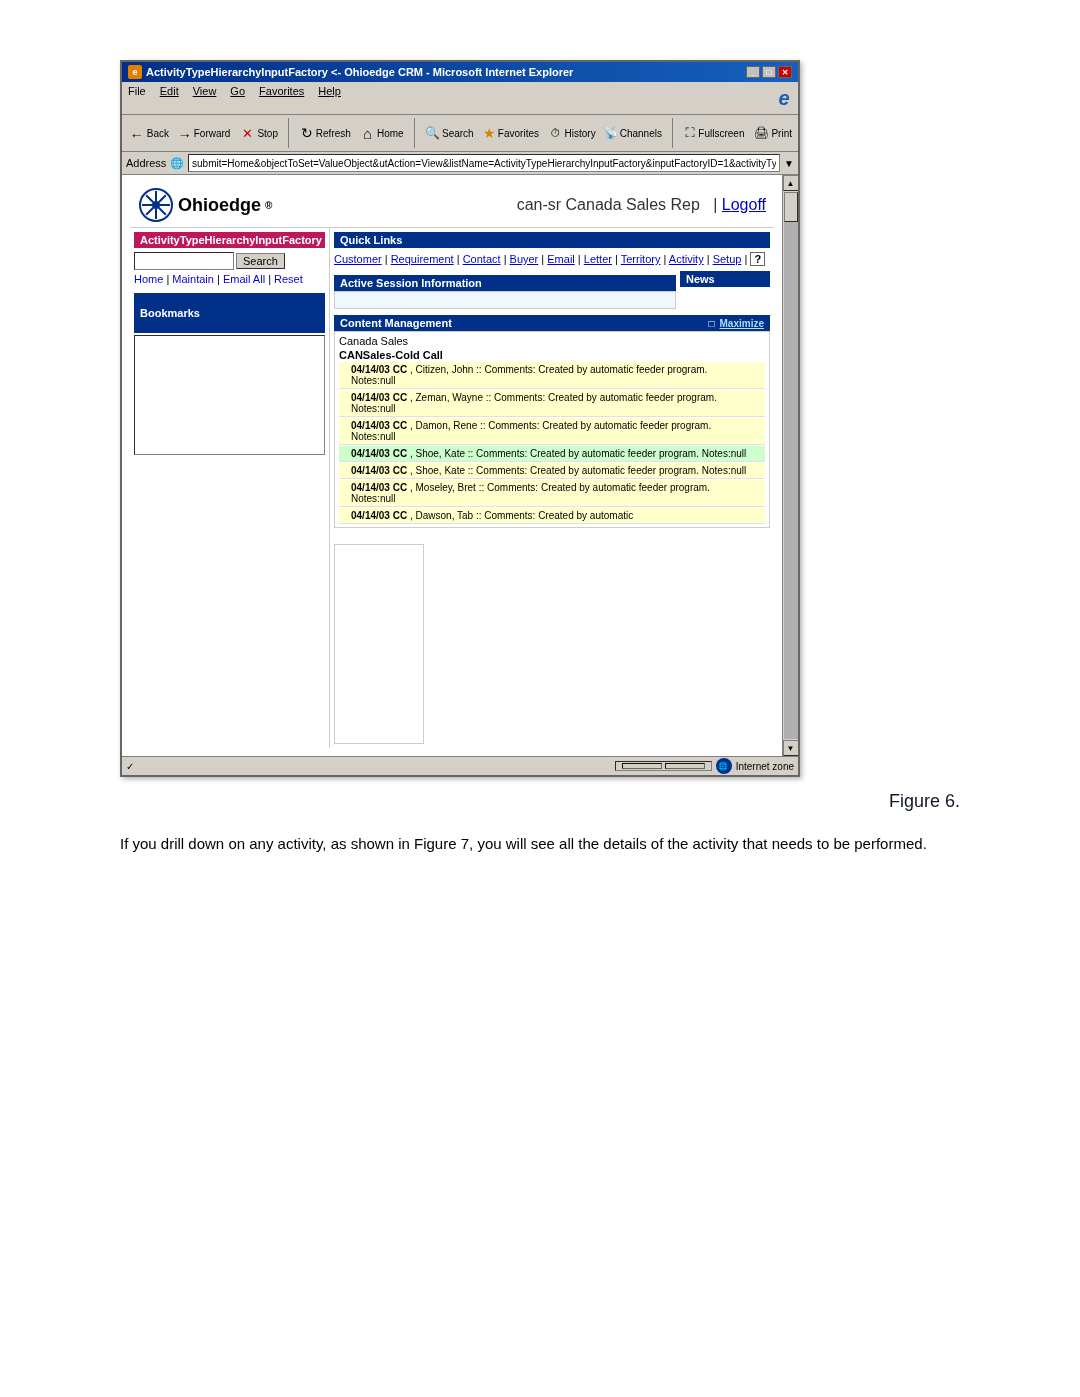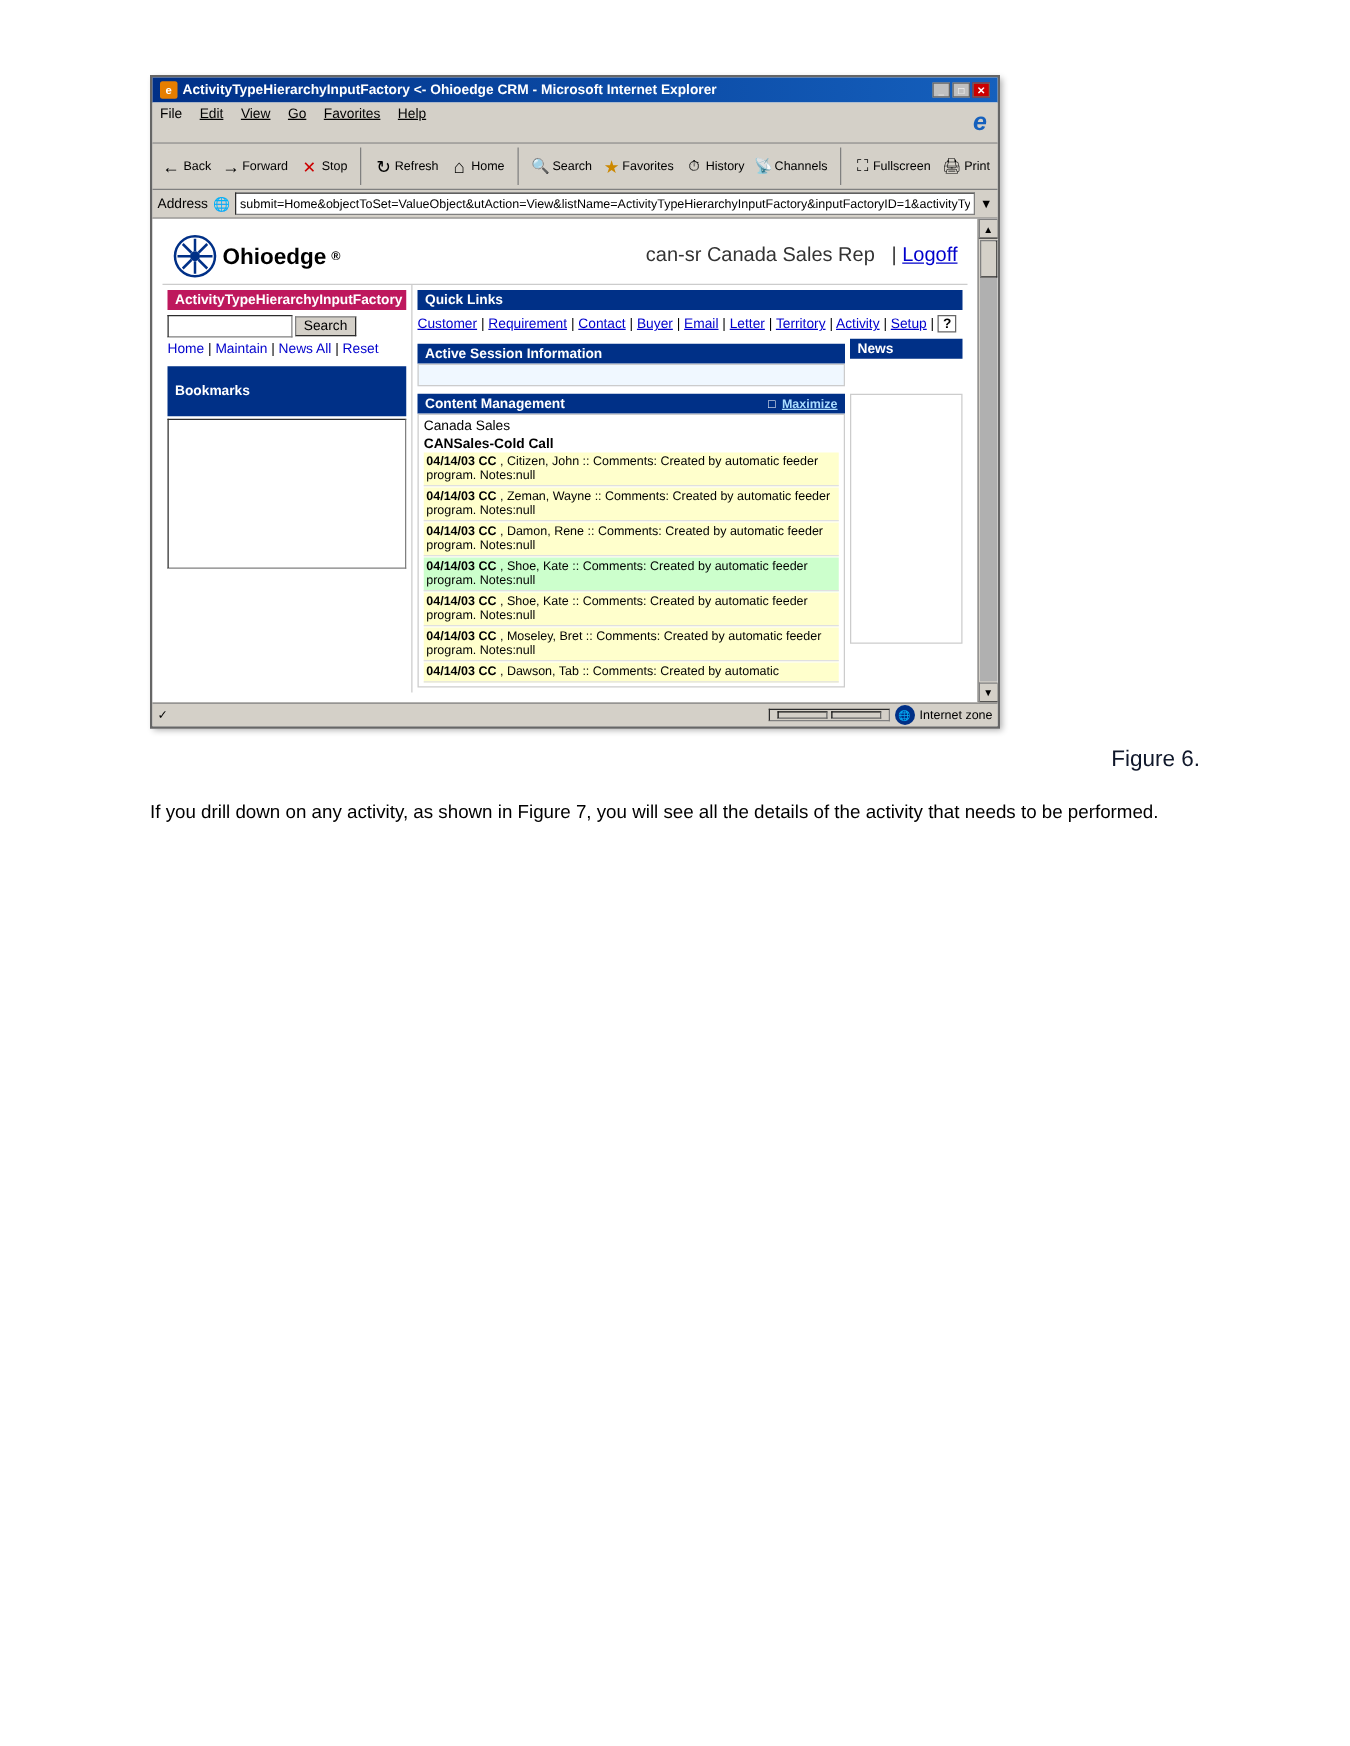--- a/index.html
+++ b/index.html
@@ -384,21 +384,21 @@
       padding: 1px 0;
     }
     .cansales-cold-call {
       font-size: 11px;
       font-weight: bold;
       color: #000;
       padding: 1px 0;
     }
     .content-item {
       font-size: 10px;
-      padding: 2px 2px;
+      padding: 2px 12px;
       margin-bottom: 1px;
       background: #ffffcc;
       border-bottom: 1px solid #e0e0e0;
     }
     .content-item-green {
       background: #ccffcc;
     }
     .content-item-yellow {
       background: #ffffcc;
     }
@@ -618,21 +618,21 @@
               <div class="section-header-left">ActivityTypeHierarchyInputFactory</div>
               <div class="search-row">
                 <input class="search-input" type="text" style="">
                 <button class="search-btn">Search</button>
               </div>
               <div class="nav-links">
                 <a>Home</a>
                 <span> | </span>
                 <a>Maintain</a>
                 <span> | </span>
-                <a>News All</a>
+                <a>Email All</a>
                 <span> | </span>
                 <a>Reset</a>
               </div>
               <div class="bookmarks-header">Bookmarks</div>
               <div class="bookmarks-box"></div>
             </div>
 
             <div class="right-col">
 
               <div class="quick-links-header">Quick Links</div>
@@ -661,21 +661,21 @@
               <div style="display:flex;gap:4px;margin-top:4px;">
                 <div style="flex:1;">
                   <div class="active-session-header">Active Session Information</div>
                   <div class="session-box"></div>
                 </div>
                 <div style="width:90px;">
                   <div class="news-header">News</div>
                 </div>
               </div>
 
-              <div style="display:flex;gap:4px;margin-top:2px;">
+              <div style="display:flex;gap:16px;margin-top:2px;flex-direction:column;">
                 <div style="flex:1;">
                   <div class="content-mgmt-header">
                     <span>Content Management</span>
                     <span>
                       <span class="maximize-icon">□</span>
                       <span class="maximize-link">Maximize</span>
                     </span>
                   </div>
                   <div class="content-body">
                     <div class="canada-sales-label">Canada Sales</div>

